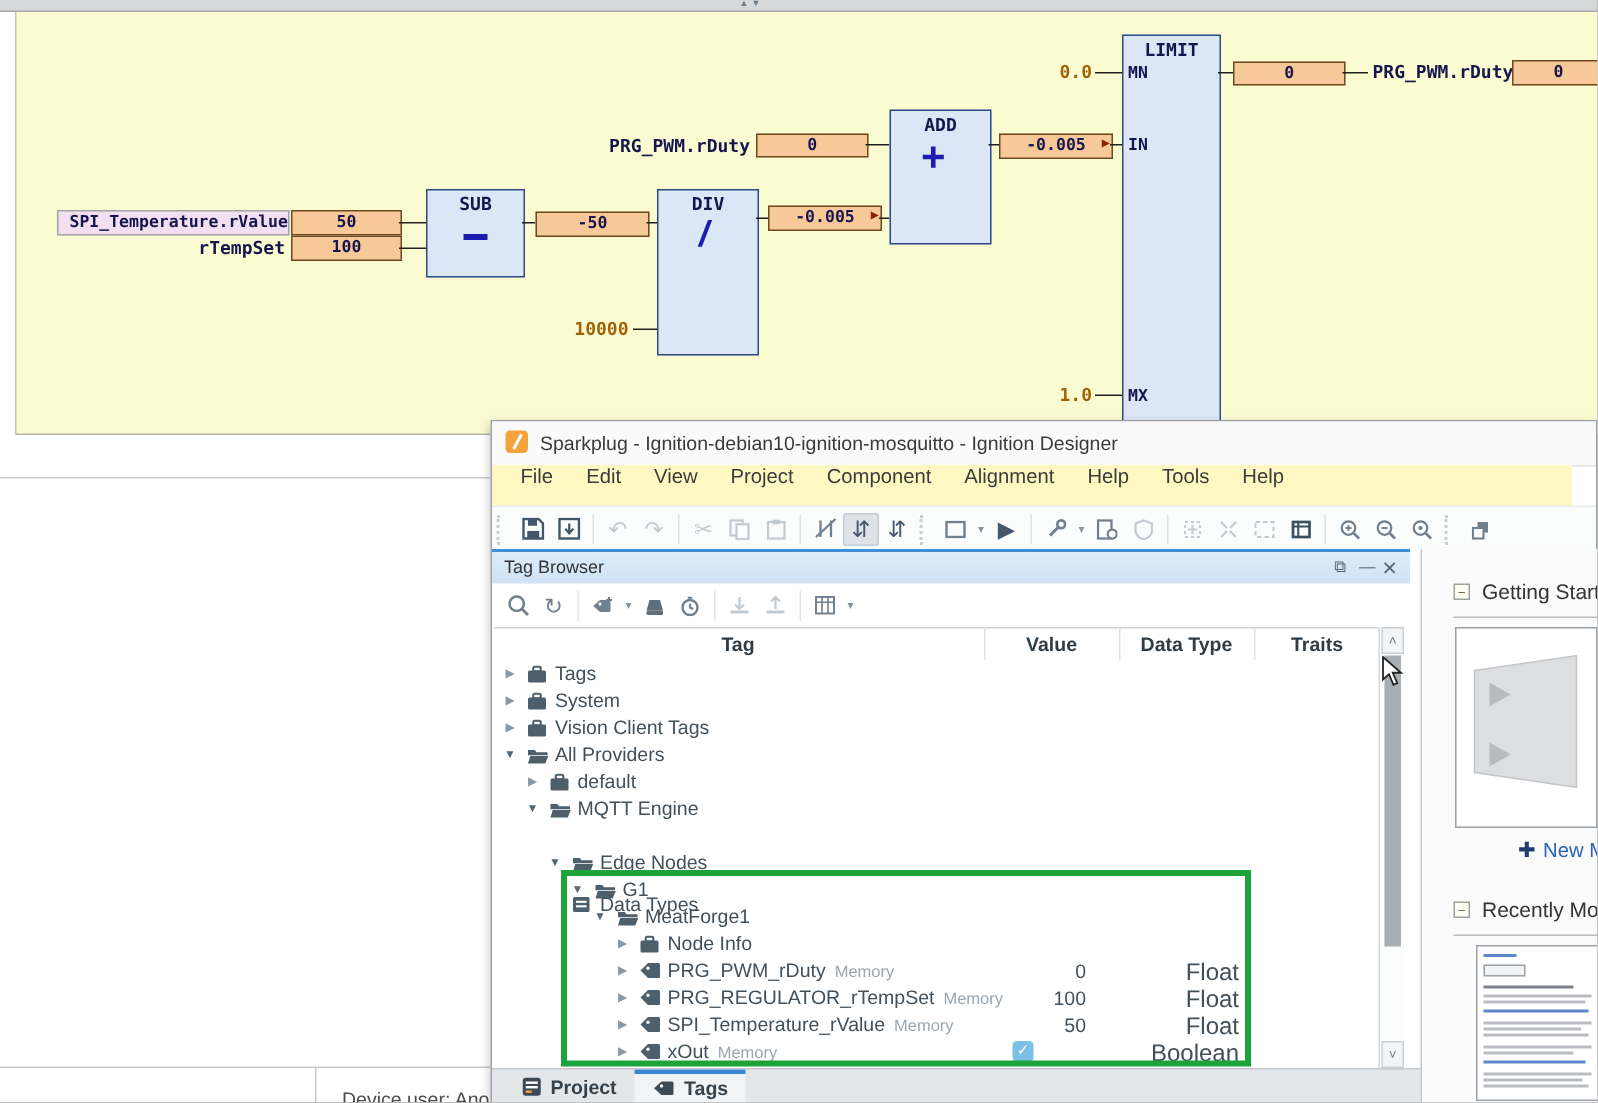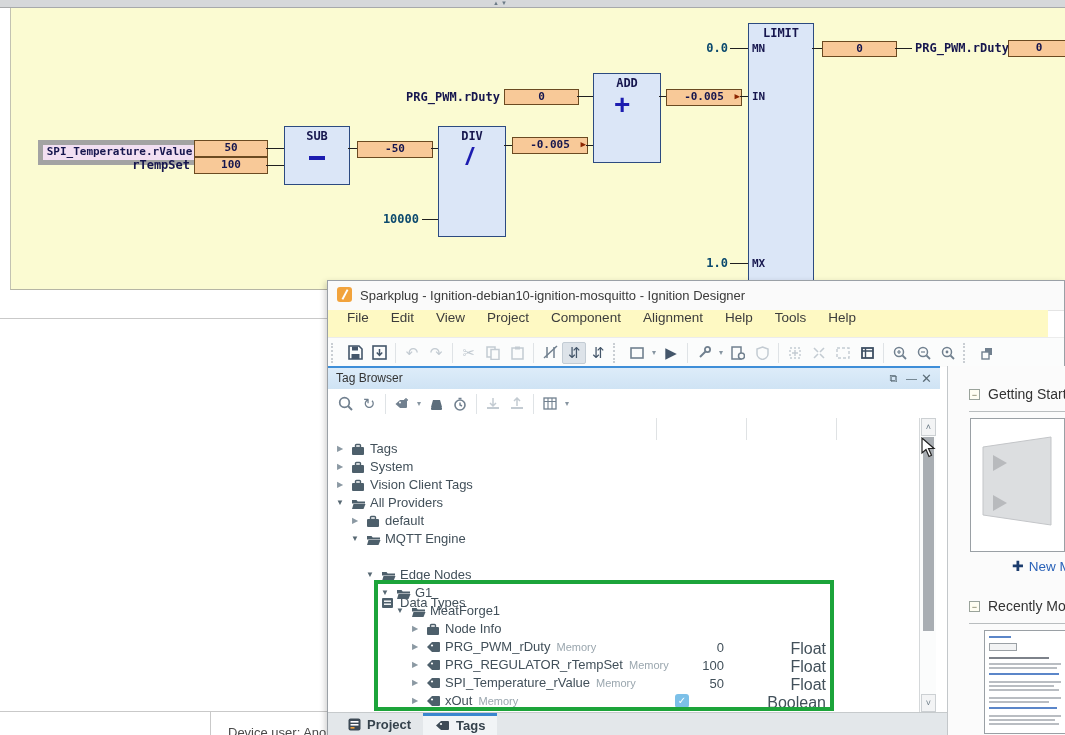--- a/index.html
+++ b/index.html
@@ -8,25 +8,25 @@
   .a{position:absolute;}
   
   .splitter{left:0;top:0;width:1065px;height:7px;background:#d6d8da;border-bottom:1px solid #a7a9ab;}
   .split-arrows{left:493px;top:0;font-size:6px;color:#6b7b86;letter-spacing:2px;line-height:7px;}
   .canvas{left:10px;top:8px;width:1055px;height:281px;background:#fbfbd2;border-left:1px solid #c2c2b2;border-bottom:1px solid #b5b5a5;}
   .mono{font-family:"DejaVu Sans Mono","Liberation Mono",monospace;font-weight:bold;color:#16164e;}
   .vbox{background:#f8c998;border:1px solid #6b4a21;text-align:center;font-family:"DejaVu Sans Mono",monospace;
         font-weight:bold;font-size:11px;color:#16164e;line-height:14px;overflow:hidden;}
   .vbox .ar{position:absolute;right:1px;top:0;font-size:9px;color:#8b2500;line-height:13px;}
   .wire{background:#202020;height:1px;}
-  .olive{color:#0c4a6e;font-family:"DejaVu Sans Mono",monospace;font-weight:bold;font-size:12px;}
+  .olive{color:#a16207;font-family:"DejaVu Sans Mono",monospace;font-weight:bold;font-size:12px;}
   .blk{background:#dbe6f7;border:1px solid #2c4a80;}
   .blk .bt{position:absolute;top:2px;left:0;right:0;text-align:center;font-size:12px;}
   .pin{position:absolute;left:3px;font-size:11px;}
-  .lblbox{background:#f2dff2;border:5px solid #a3a3a3;text-align:center;font-size:11px;line-height:14px;}
+  .lblbox{background:#f2dff2;border:1px solid #a3a3a3;text-align:right;font-size:11px;line-height:14px;}
   .plain-lbl{font-size:12px;text-align:right;line-height:16px;}
   
   .win{left:327px;top:280px;width:738px;height:455px;background:#ffffff;border:1px solid #9aa0a6;box-sizing:border-box;box-shadow:-2px 2px 6px rgba(0,0,0,.18);}
   .titlebar{left:0;top:0;right:0;height:29px;background:#fafafa;border-bottom:1px solid #e4e4e4;}
   .appicon{left:9px;top:6px;width:15px;height:15px;background:#f2a33c;border-radius:3px;}
   .appicon:after{content:"";position:absolute;left:7px;top:2px;width:2px;height:11px;background:#fff;transform:rotate(28deg);}
   .title-text{left:32px;top:7px;font-size:13px;color:#3a3a3a;white-space:nowrap;}
   .menubar{left:0;top:29px;right:16px;height:27px;background:#fef9c3;display:flex;align-items:flex-start;padding-left:8px;box-sizing:border-box;}
   .mi{padding:0 11px;font-size:13.5px;color:#3c3c3c;cursor:default;}
   .toolbar{left:0;top:56px;right:0;height:29px;background:#fbfcfc;border-top:1px solid #ececec;display:flex;align-items:center;}
@@ -346,20 +346,26 @@
       <div class="tsep"></div>
       <div class="ticon">
           <svg width="15" height="13">
             <rect x="1" y="1" width="12" height="11" fill="none" stroke="#71808f" stroke-width="1.3"></rect>
             <path d="M1 4.5 h12 M5 1 v11 M9 1 v11" stroke="#71808f" stroke-width="1.1"></path>
           </svg>
         </div>
       <div class="caret">▾</div>
     </div>
 
+    <div class="a th">
+      <span style="left:163px;">Tag</span>
+      <span style="left:372px;">Value</span>
+      <span style="left:462px;">Data Type</span>
+      <span style="left:549px;">Traits</span>
+    </div>
     <div class="a colsep" style="left:328px;"></div>
     <div class="a colsep" style="left:418px;"></div>
     <div class="a colsep" style="left:508px;"></div>
 
     <div class="a tree" id="tagtree">
         <div class="trow" style="top: 0px;">
           <span class="exp c" style="left: 6px;">▶</span>
           <span class="tico" style="left: 22px;">
             <svg width="14" height="13">
               <rect x="1" y="4" width="12" height="8" rx="1" fill="#4d5f6b"></rect>

